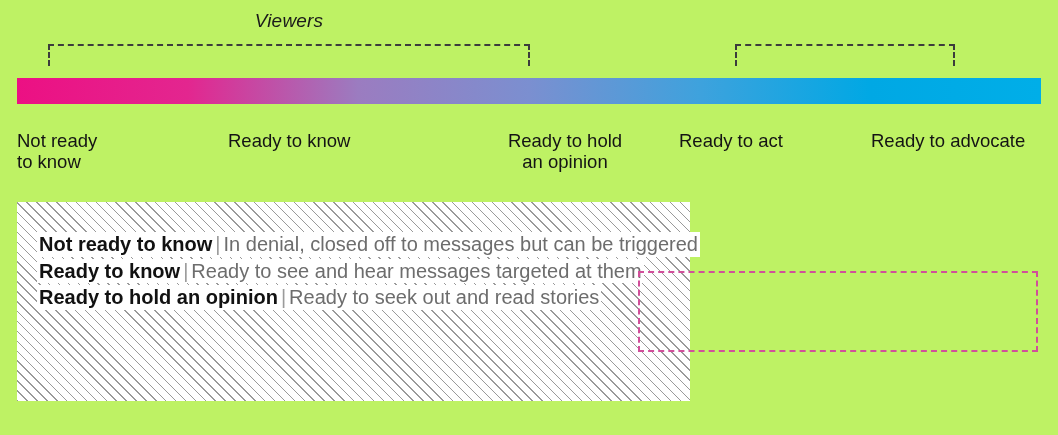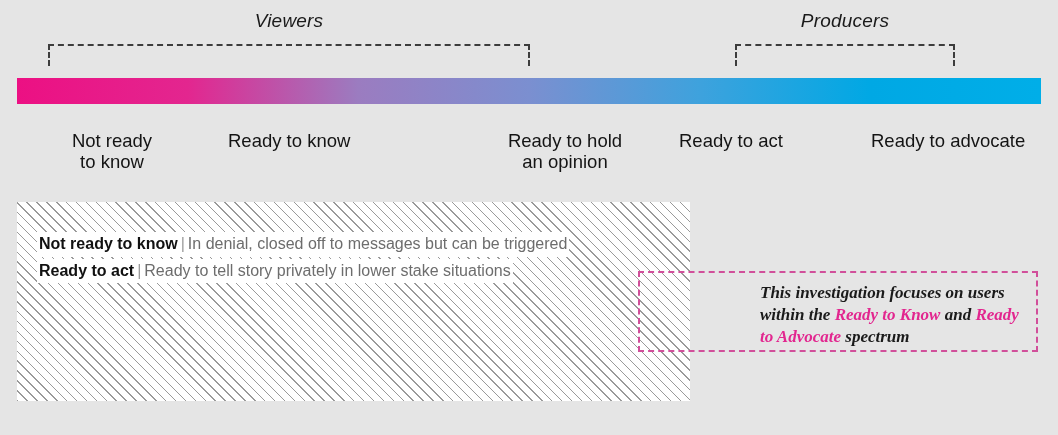--- a/index.html
+++ b/index.html
@@ -10,21 +10,21 @@
   }
   body {
     font-family: "Liberation Sans", sans-serif;
     -webkit-font-smoothing: antialiased;
   }
 
   #canvas {
     position: relative;
     width: 1058px;
     height: 435px;
-    background: #e5e5e5;
+    background: #bef264;
     overflow: hidden;
   }
 
   
   .group-label {
     position: absolute;
     font-family: "Liberation Sans", sans-serif;
     font-style: italic;
     font-size: 19px;
     color: #1a1a1a;
@@ -59,21 +59,21 @@
   
   .scale-label {
     position: absolute;
     top: 130px;
     font-family: "Liberation Sans", sans-serif;
     font-size: 18.5px;
     line-height: 21px;
     color: #141414;
     white-space: pre-line;
   }
-  #scale-0 { left: 17px;  width: 190px; text-align: center; }
+  #scale-0 { left: 17px;  width: 190px; }
   #scale-1 { left: 228px; width: 210px; }
   #scale-2 { left: 470px; width: 190px; text-align: center; }
   #scale-3 { left: 679px; width: 180px; }
   #scale-4 { left: 871px; width: 200px; }
 
   
   #hatch-panel {
     position: absolute;
     left: 17px;
     top: 202px;
@@ -89,21 +89,21 @@
   }
 
   #definition-list {
     position: absolute;
     left: 37px;
     top: 232px;
     width: 640px;
   }
   .def-row {
     font-family: "Liberation Sans", sans-serif;
-    font-size: 16px;
+    font-size: 20px;
     line-height: 24.5px;
     white-space: nowrap;
     margin-bottom: 2px;
   }
   .def-inner {
     display: inline-block;
     background: #ffffff;
     padding: 0 2px;
   }
   .def-term {
@@ -147,21 +147,20 @@
     font-style: italic;
     font-weight: bold;
   }
 </style>
 </head>
 <body>
 
 <div id="canvas">
 
   <div class="group-label" id="viewers-label">Viewers</div>
-  <div class="group-label" id="producers-label">Producers</div>
 
   <div class="bracket" id="viewers-bracket"></div>
   <div class="bracket" id="producers-bracket"></div>
 
   <div id="spectrum-bar" style="background: linear-gradient(to right, rgb(236, 16, 131), rgb(227, 38, 143), rgb(155, 124, 192), rgb(123, 143, 208), rgb(62, 162, 221), rgb(0, 168, 228), rgb(0, 174, 232));"></div>
 
   <div class="scale-label" id="scale-0">Not ready
 to know</div>
   <div class="scale-label" id="scale-1">Ready to know</div>
   <div class="scale-label" id="scale-2">Ready to hold
@@ -172,31 +171,31 @@
   <div id="hatch-panel"></div>
 
   <div id="definition-list">
 
     <div class="def-row">
       <span class="def-inner">
         <span class="def-term">Not ready to know</span><span class="def-sep">|</span><span class="def-desc">In denial, closed off to messages but can be triggered</span>
       </span>
     </div>
 
-
-
     <div class="def-row">
       <span class="def-inner">
-        <span class="def-term">Ready to act</span><span class="def-sep">|</span><span class="def-desc">Ready to tell story privately in lower stake situations</span>
+        <span class="def-term">Ready to know</span><span class="def-sep">|</span><span class="def-desc">Ready to see and hear messages targeted at them</span>
       </span>
     </div>
 
+    <div class="def-row">
+      <span class="def-inner">
+        <span class="def-term">Ready to hold an opinion</span><span class="def-sep">|</span><span class="def-desc">Ready to seek out and read stories</span>
+      </span>
+    </div>
+
+
 
   </div>
 
   <div id="callout-box" style="border-color: rgb(209, 79, 154);"></div>
-  <div id="callout-text">
-    <span>This investigation focuses on users</span>
-    <span>within the </span><span class="hl" style="color: rgb(226, 38, 143);">Ready to Know</span><span> and</span>
-    <span class="hl" style="color: rgb(226, 38, 143);">Ready to Advocate</span><span> spectrum</span>
-  </div>
 
 </div>
 
 </body></html>

